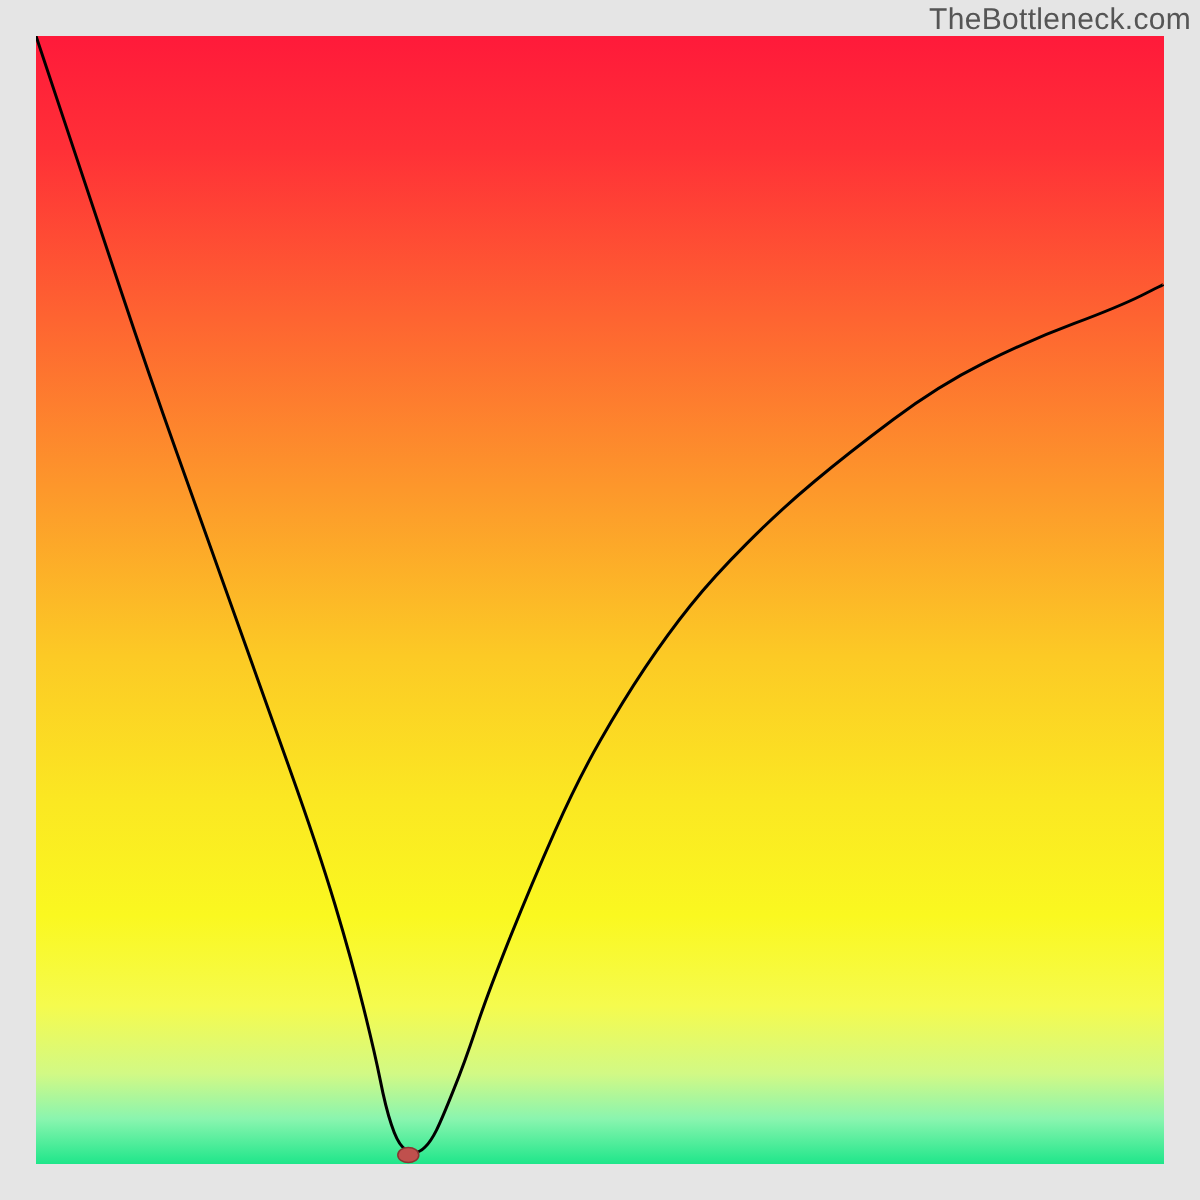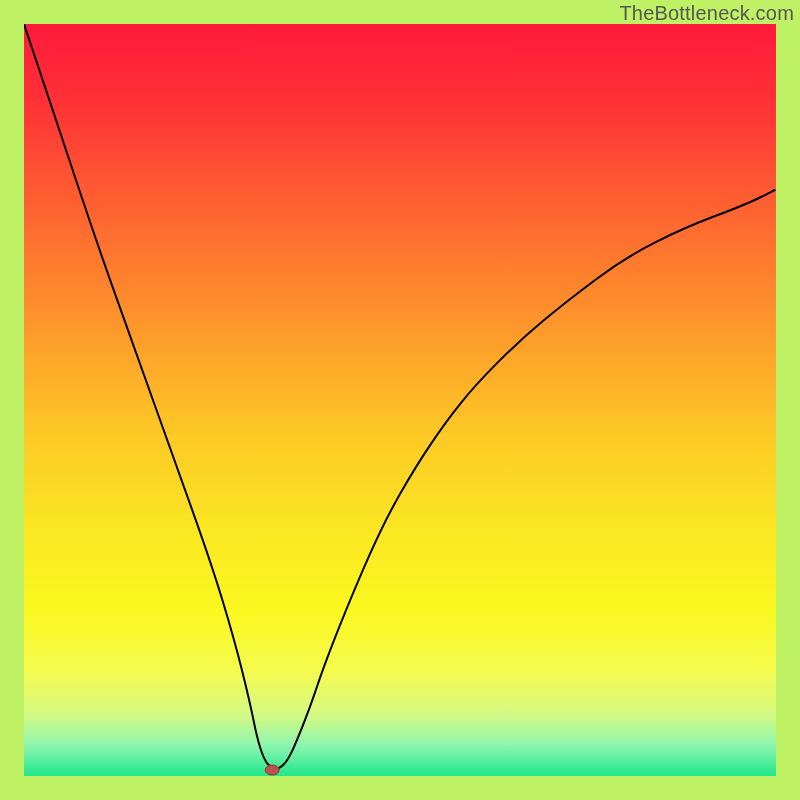--- a/index.html
+++ b/index.html
@@ -8,21 +8,21 @@
     width: 800px;
     height: 800px;
     background: #000;
     overflow: hidden;
     font-family: Arial, Helvetica, sans-serif;
   }
   .wrapper {
     position: relative;
     width: 800px;
     height: 800px;
-    background: #bef264;
+    background: #e5e5e5;
   }
   .watermark {
     position: absolute;
     top: 2px;
     right: 6px;
     color: #555;
     font-size: 20px;
     font-weight: 500;
     letter-spacing: 0.2px;
     z-index: 10;

